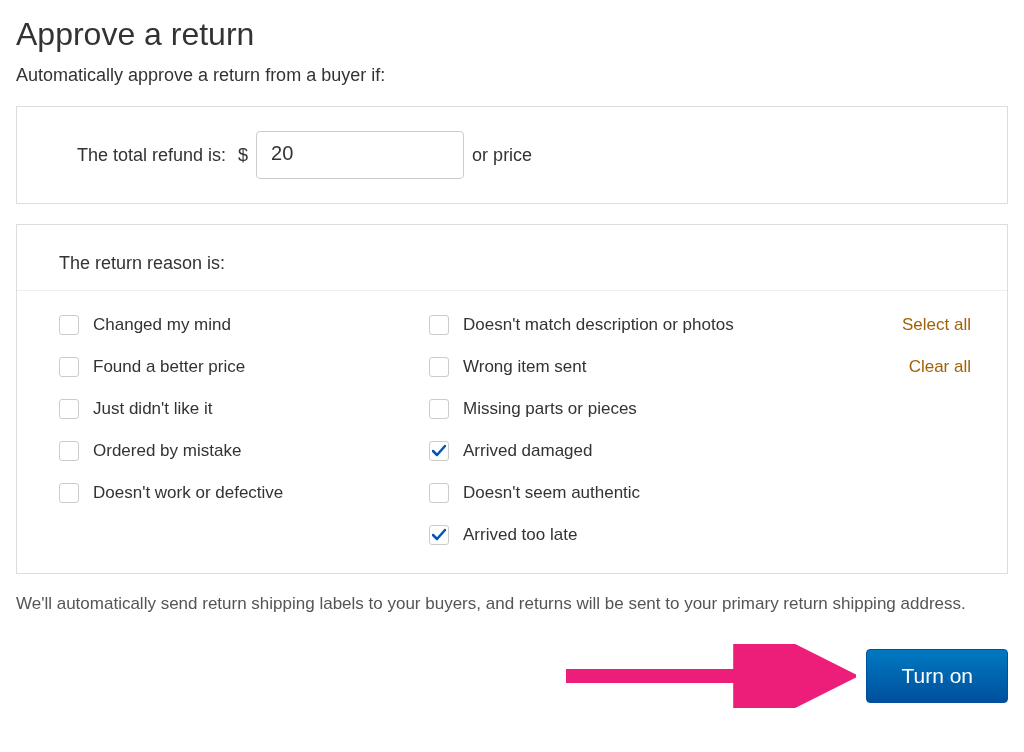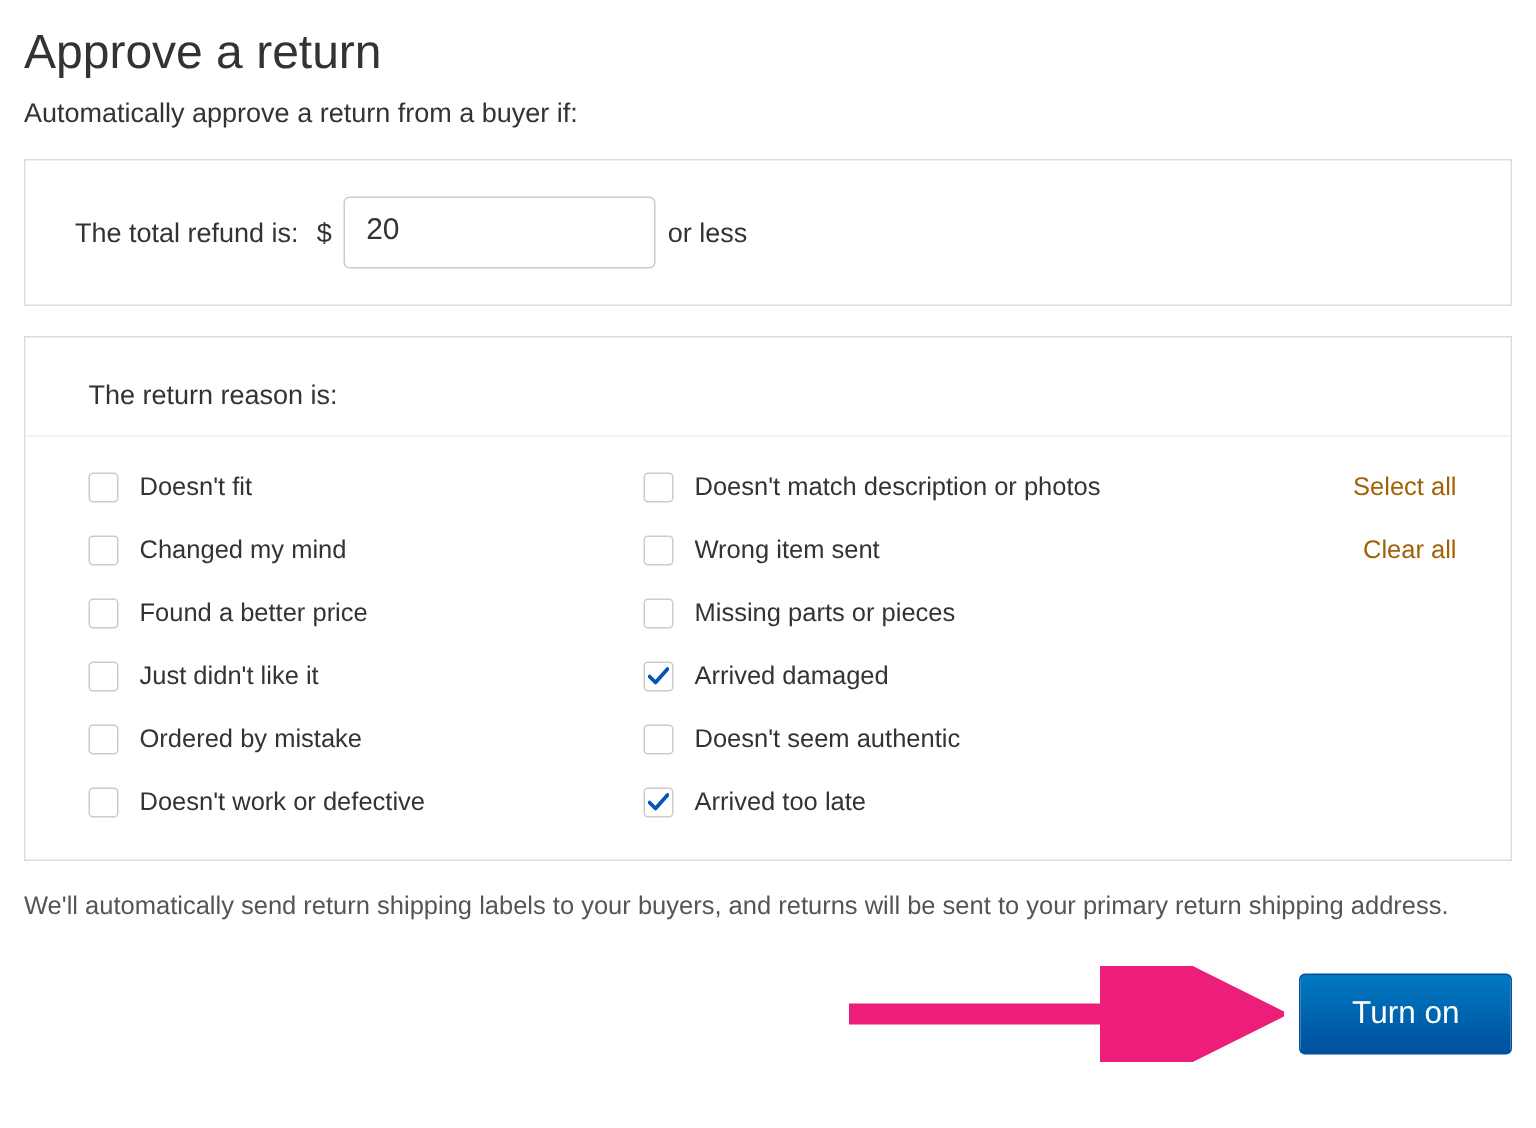--- a/index.html
+++ b/index.html
@@ -18,21 +18,21 @@
     margin: 4px 0 12px 0;
     color: #333;
   }
   .subtitle {
     font-size: 18px;
     color: #333;
     margin: 0 0 20px 0;
   }
   .panel {
     border: 1px solid #ddd;
-    padding: 24px 33px;
+    padding: 24px 60px;
     margin-bottom: 20px;
   }
   .refund-row {
     display: flex;
     align-items: center;
     gap: 8px;
     font-size: 18px;
     color: #333;
   }
   .refund-row .currency { margin-left: 4px; }
@@ -131,32 +131,28 @@
 <body>
 
 <h1 class="page-title">Approve a return</h1>
 <p class="subtitle">Automatically approve a return from a buyer if:</p>
 
 <div class="panel">
   <div class="refund-row">
     <span>The total refund is:</span>
     <span class="currency">$</span>
     <input class="refund-input" type="text" value="20" style="">
-    <span>or less</span>
+    <span>or price</span>
   </div>
 </div>
 
 <div class="reasons-panel">
   <div class="reasons-header">The return reason is:</div>
   <div class="reasons-body">
     <div class="reasons-col" id="col1">
-        <div class="cb-row">
-          <span class="cb"></span>
-          <span>Doesn't fit</span>
-        </div>
         <div class="cb-row">
           <span class="cb"></span>
           <span>Changed my mind</span>
         </div>
         <div class="cb-row">
           <span class="cb"></span>
           <span>Found a better price</span>
         </div>
         <div class="cb-row">
           <span class="cb"></span>

